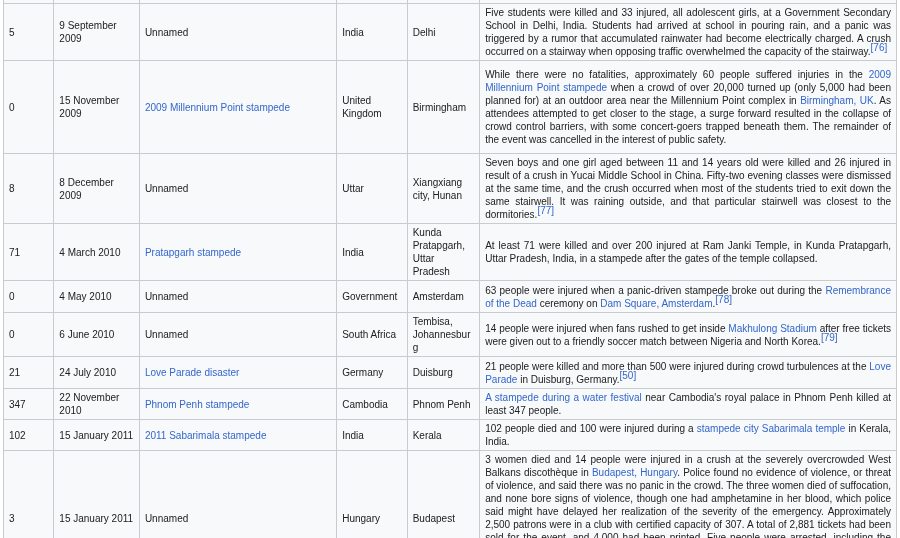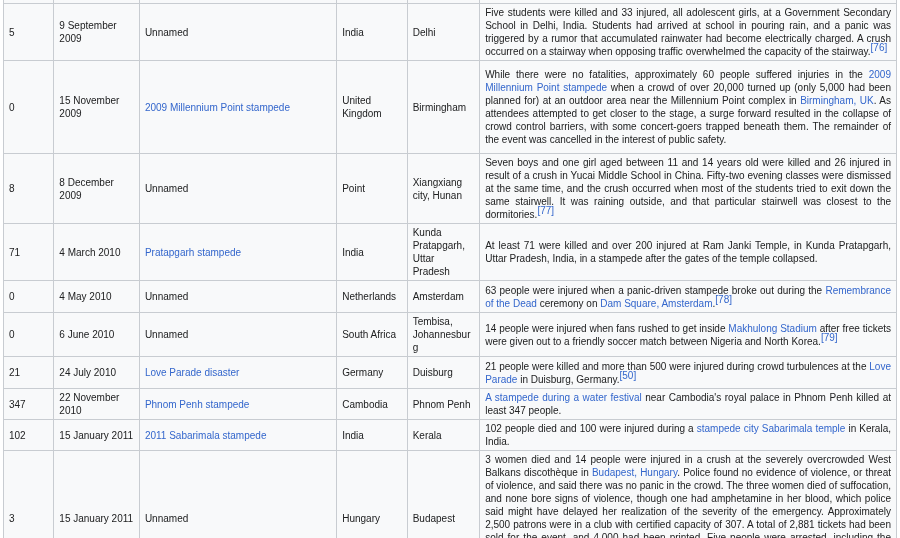--- a/index.html
+++ b/index.html
@@ -101,37 +101,37 @@
     <td class="cell-date">15 November 2009</td>
     <td class="cell-name"><a class="wlink">2009 Millennium Point stampede</a></td>
     <td class="cell-country">United Kingdom</td>
     <td class="cell-location">Birmingham</td>
     <td class="cell-desc">While there were no fatalities, approximately 60 people suffered injuries in the <a class="wlink">2009 Millennium Point stampede</a> when a crowd of over 20,000 turned up (only 5,000 had been planned for) at an outdoor area near the Millennium Point complex in <a class="wlink">Birmingham, UK</a>. As attendees attempted to get closer to the stage, a surge forward resulted in the collapse of crowd control barriers, with some concert-goers trapped beneath them. The remainder of the event was cancelled in the interest of public safety.</td>
   </tr>
         <tr class="row-2">
     <td class="cell-deaths">8</td>
     <td class="cell-date">8 December 2009</td>
     <td class="cell-name">Unnamed</td>
-    <td class="cell-country">Point</td>
+    <td class="cell-country">Uttar</td>
     <td class="cell-location">Xiangxiang city, Hunan</td>
     <td class="cell-desc">Seven boys and one girl aged between 11 and 14 years old were killed and 26 injured in result of a crush in Yucai Middle School in China. Fifty-two evening classes were dismissed at the same time, and the crush occurred when most of the students tried to exit down the same stairwell. It was raining outside, and that particular stairwell was closest to the dormitories.<sup class="ref">[77]</sup></td>
   </tr>
         <tr class="row-3">
     <td class="cell-deaths">71</td>
     <td class="cell-date">4 March 2010</td>
     <td class="cell-name"><a class="wlink">Pratapgarh stampede</a></td>
     <td class="cell-country">India</td>
     <td class="cell-location">Kunda Pratapgarh, Uttar Pradesh</td>
     <td class="cell-desc">At least 71 were killed and over 200 injured at Ram Janki Temple, in Kunda Pratapgarh, Uttar Pradesh, India, in a stampede after the gates of the temple collapsed.</td>
   </tr>
         <tr class="row-4">
     <td class="cell-deaths">0</td>
     <td class="cell-date">4 May 2010</td>
     <td class="cell-name">Unnamed</td>
-    <td class="cell-country">Netherlands</td>
+    <td class="cell-country">Government</td>
     <td class="cell-location">Amsterdam</td>
     <td class="cell-desc">63 people were injured when a panic-driven stampede broke out during the <a class="wlink">Remembrance of the Dead</a> ceremony on <a class="wlink">Dam Square, Amsterdam</a>.<sup class="ref">[78]</sup></td>
   </tr>
         <tr class="row-5">
     <td class="cell-deaths">0</td>
     <td class="cell-date">6 June 2010</td>
     <td class="cell-name">Unnamed</td>
     <td class="cell-country">South Africa</td>
     <td class="cell-location">Tembisa, Johannesburg</td>
     <td class="cell-desc">14 people were injured when fans rushed to get inside <a class="wlink">Makhulong Stadium</a> after free tickets were given out to a friendly soccer match between Nigeria and North Korea.<sup class="ref">[79]</sup></td>

